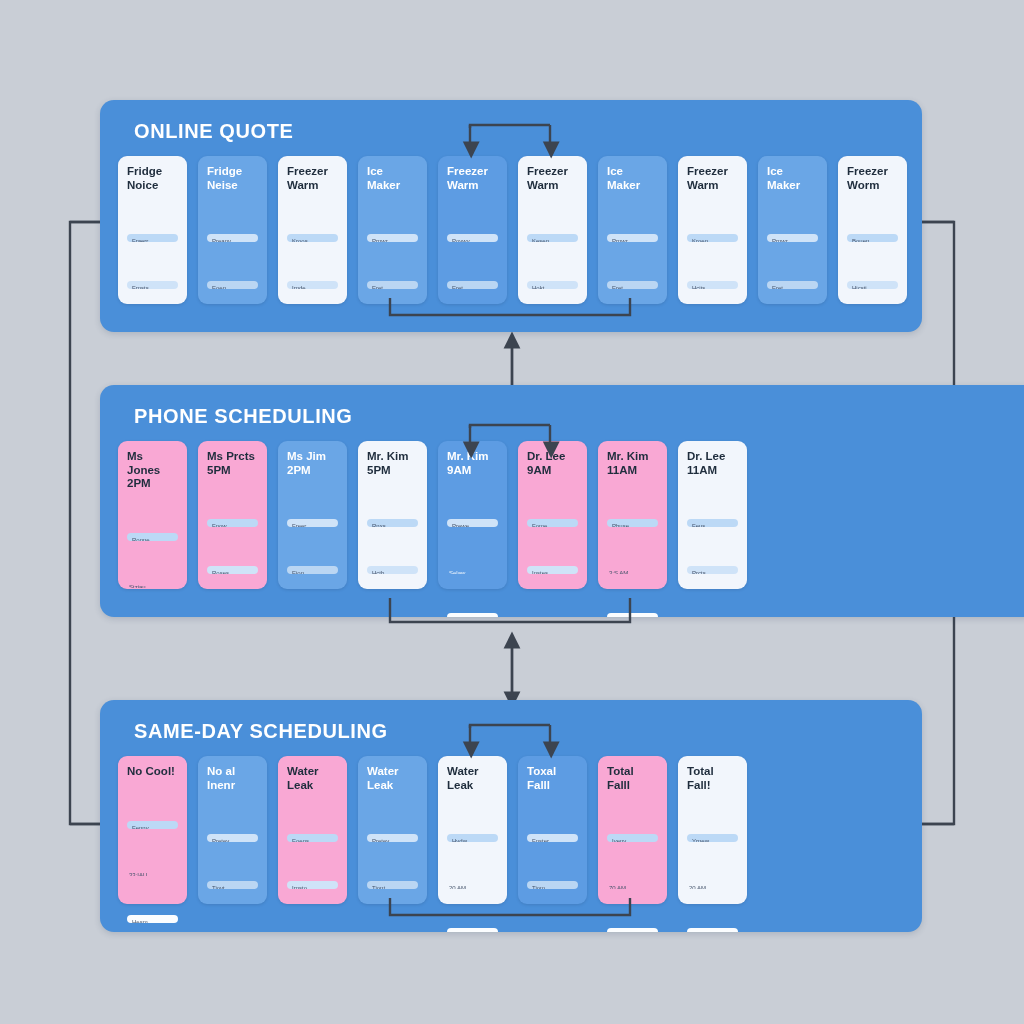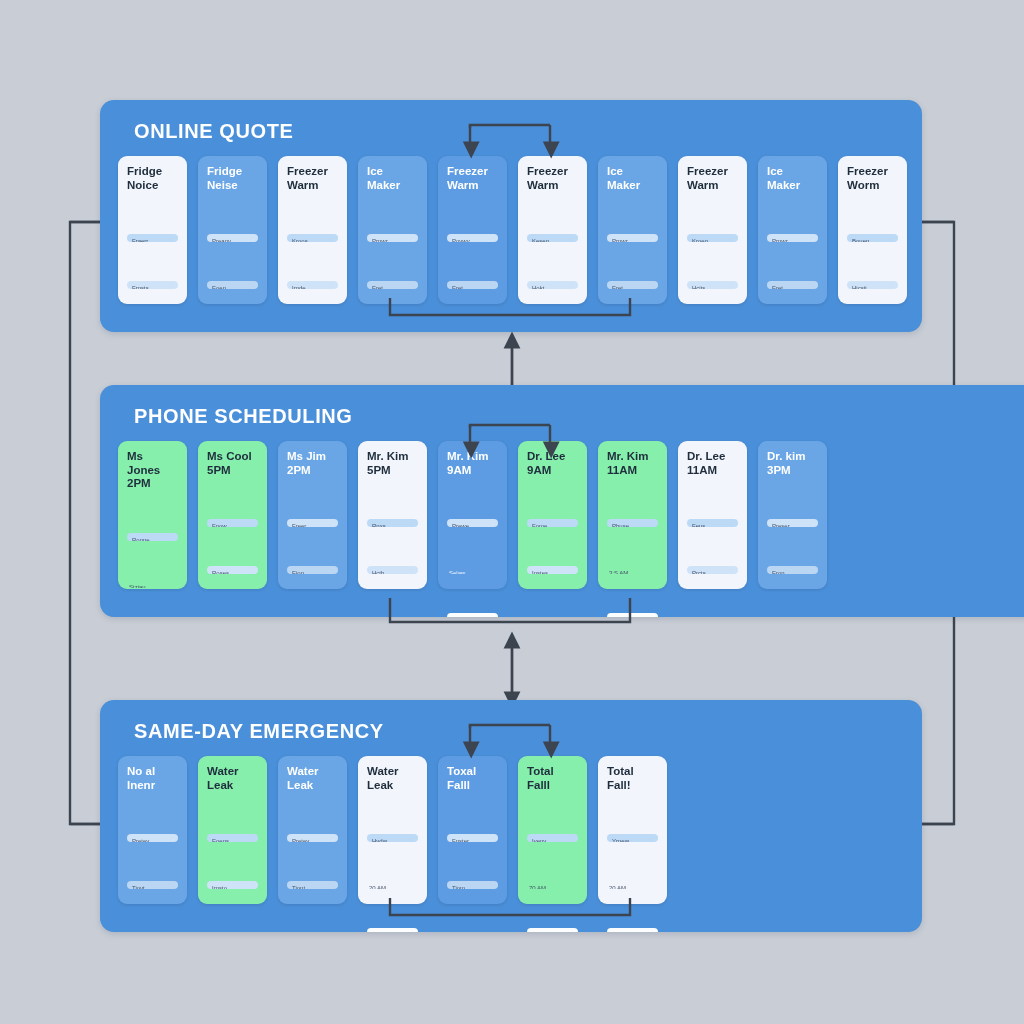--- a/index.html
+++ b/index.html
@@ -50,21 +50,21 @@
     box-shadow:0 1px 3px rgba(30,50,80,.17);
     display:flex;
     flex-direction:column;
     flex:0 0 auto;
     gap:34px;
   }
   .card + .card{margin-left:11px;}
 
   .card.v0{background:#f2f6fc;}          
   .card.v1{background:#6aa6e6;}          
-  .card.v2{background:#86efac;}          
+  .card.v2{background:#f9a8d4;}          
   .card.v3{background:#5d9ce3;}          
 
   .card-title{
     font-size:11.5px;
     font-weight:bold;
     line-height:1.18;
     margin-bottom:8px;
     white-space:pre-line;
   }
   .card.v0 .card-title,
@@ -209,21 +209,21 @@
           <div class="card-title">Ms Jones
 2PM</div>
           <div class="pill tint">Ronne</div>
           <div class="pill bare">Stziau</div>
           <div class="pill solid">Hoem</div>
           <div class="pill solid">Yeenn</div>
           <div class="pill bare">10bpx</div>
           <div class="spacer"></div>
         </div>
         <div class="card v2">
-          <div class="card-title">Ms Cool
+          <div class="card-title">Ms Prcts
 5PM</div>
           <div class="pill tint">Fnow</div>
           <div class="pill tint2">Roses</div>
           <div class="spacer"></div>
         </div>
         <div class="card v1">
           <div class="card-title">Ms Jim
 2PM</div>
           <div class="pill tint">Freer</div>
           <div class="pill tint2">Eion</div>
@@ -263,33 +263,35 @@
           <div class="pill bare">1tbps</div>
           <div class="spacer"></div>
         </div>
         <div class="card v0">
           <div class="card-title">Dr. Lee
 11AM</div>
           <div class="pill tint">Feus</div>
           <div class="pill tint2">Prcts</div>
           <div class="spacer"></div>
         </div>
-        <div class="card v1">
-          <div class="card-title">Dr. kim
-3PM</div>
-          <div class="pill tint">Preser</div>
-          <div class="pill tint2">Eron</div>
-          <div class="spacer"></div>
-        </div>
       </div>
   </div>
 
   <div class="panel" style="left:100px;top:700px;width:822px;height:232px;">
-    <div class="panel-title" style="top:20px;">SAME-DAY EMERGENCY</div>
+    <div class="panel-title" style="top:20px;">SAME-DAY SCHEDULING</div>
     <div class="cards" id="cards-2" style="top: 56px; align-items: stretch; height: 148px;">
+        <div class="card v2">
+          <div class="card-title">No Cool!</div>
+          <div class="pill tint">Fennv</div>
+          <div class="pill bare">33:IAU</div>
+          <div class="pill solid">Hesm</div>
+          <div class="pill solid">Kower</div>
+          <div class="pill bare">16lips</div>
+          <div class="spacer"></div>
+        </div>
         <div class="card v1">
           <div class="card-title">No al
 Inenr</div>
           <div class="pill tint">Pretev</div>
           <div class="pill tint2">Tiovt</div>
           <div class="spacer"></div>
         </div>
         <div class="card v2">
           <div class="card-title">Water
 Leak</div>

